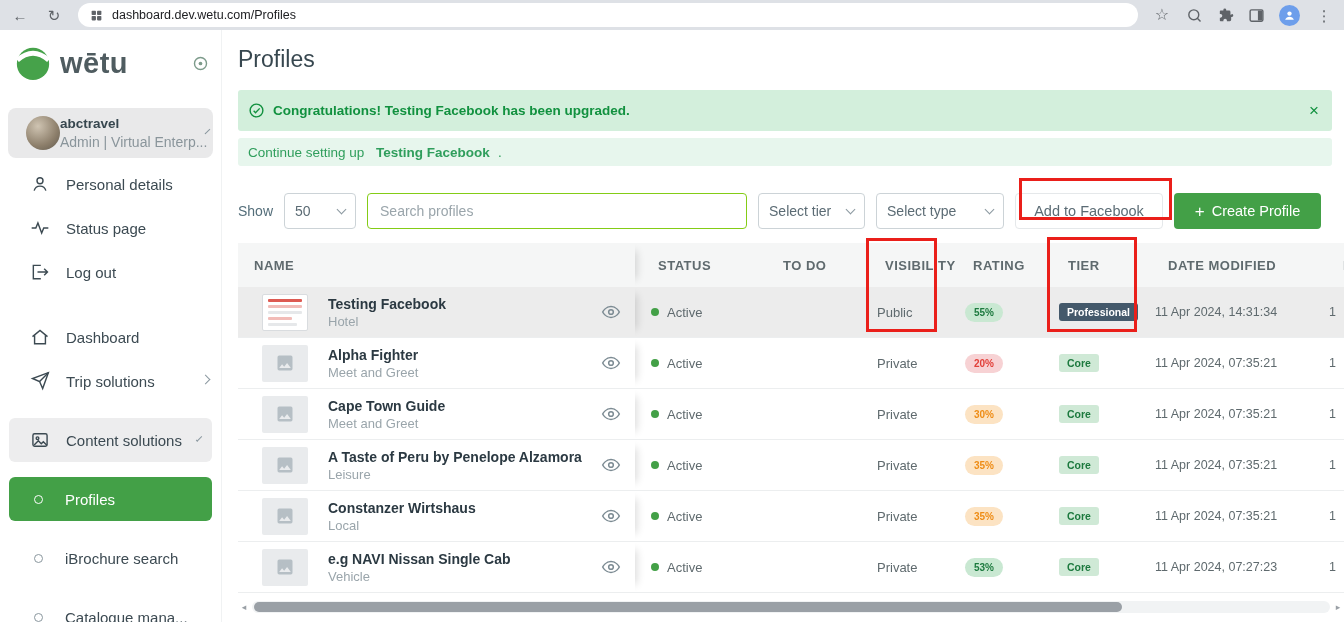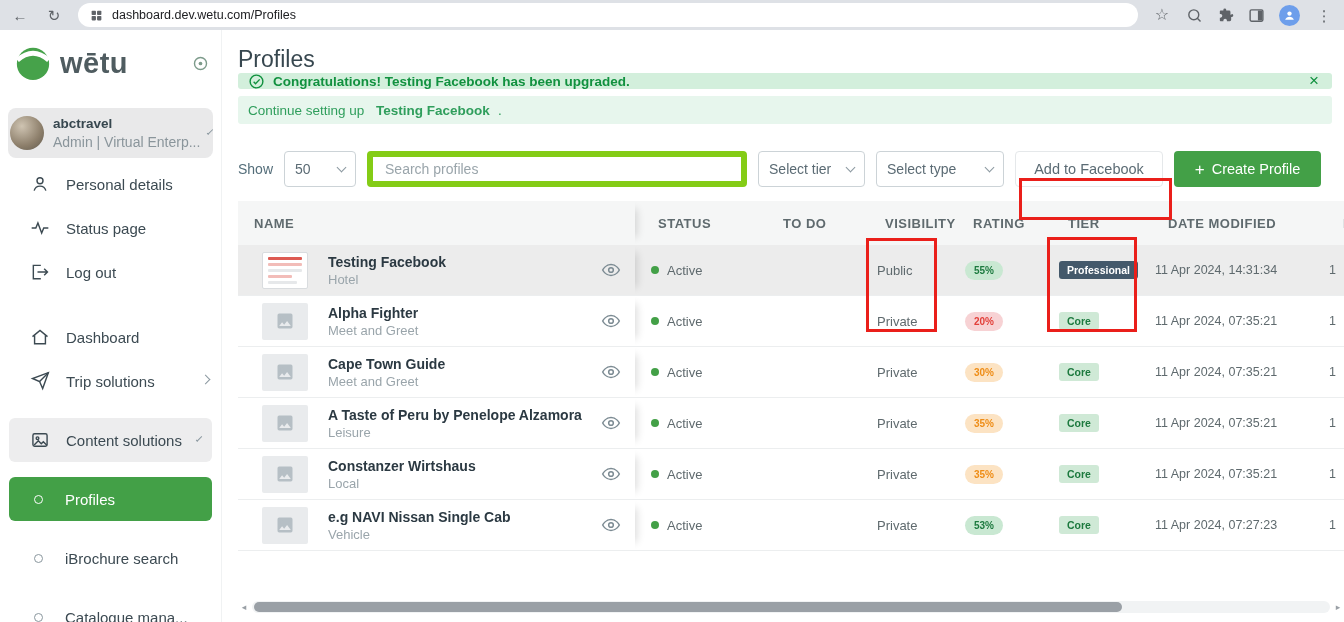--- a/index.html
+++ b/index.html
@@ -14,51 +14,51 @@
   .chrome-avatar{width:21px;height:21px;border-radius:50%;background:#6d9eeb;display:flex;align-items:center;justify-content:center;flex-shrink:0;cursor:pointer}
 
   
   .app{display:flex;height:592px}
 
   
   .sidebar{width:222px;background:#fff;border-right:1px solid #f0f2f3;padding-top:8px;flex-shrink:0}
   .logo-row{display:flex;align-items:center;padding:4px 12px 4px 14px;gap:8px;height:50px}
   .logo-text{font-size:29px;font-weight:700;color:#4f5c60;letter-spacing:.5px}
   .target-icon{margin-left:auto;display:flex;cursor:pointer}
-  .user-card{margin:20px 8px 4px;background:#e9e9ea;border-radius:8px;display:flex;align-items:center;gap:9px;padding:7px 2px;cursor:pointer;height:50px}
+  .user-card{margin:20px 8px 4px;background:#e9e9ea;border-radius:8px;display:flex;align-items:center;padding:7px 18px;cursor:pointer;height:50px}
   .user-avatar{width:34px;height:34px;border-radius:50%;flex-shrink:0;background:radial-gradient(circle at 35% 30%,#cfc4b2,#8d7f6b 60%,#5f584c)}
   .user-name{font-size:13.5px;font-weight:700;color:#37474f;line-height:1.2}
   .user-role{font-size:14px;color:#8a959b;margin-top:1px;white-space:nowrap}
   .nav-item{height:44px;display:flex;align-items:center;gap:16px;padding:0 12px 0 30px;font-size:15px;color:#3c4a52;cursor:pointer;white-space:nowrap}
   .nav-item .nicon{width:20px;display:flex;flex-shrink:0}
   .nav-gap{height:21px}
   .nav-item.box{margin:15px 9px;padding-left:21px;border-radius:6px}
   .nav-item.graybox{background:#ededee}
   .nav-item.active{background:#43a047;color:#fff}
   .bullet{width:9px;height:9px;border:1.5px solid #8a979e;border-radius:50%;flex-shrink:0;margin-left:4px;margin-right:6px}
   .active .bullet{border-color:#fff}
   .chev{display:inline-block;width:7px;height:7px;border-right:1.6px solid #8b98a0;border-bottom:1.6px solid #8b98a0;transform:rotate(45deg);margin-top:-4px}
   .chev.right{transform:rotate(-45deg)}
   .push{margin-left:auto}
 
   
   .main{flex:1;position:relative;background:#fff;overflow:hidden}
   .page-title{font-size:23px;color:#37474f;font-weight:500;margin:16px 0 0 16px}
   .banner{margin:0 12px 0 16px;border-radius:3px;display:flex;align-items:center;font-size:13.5px;padding:0 10px;gap:8px}
-  .banner.success{height:16px;background:#d3efdc;color:#11913f;font-weight:700}
+  .banner.success{margin-top:17px;height:41px;background:#d3efdc;color:#11913f;font-weight:700}
   .banner.info{margin-top:7px;height:28px;background:#e7f6ed;color:#2f9e5c}
   .banner .pre{white-space:pre}
   .banner .bold{font-weight:700}
   .banner .close{margin-left:auto;color:#11913f;font-size:17px;font-weight:400;cursor:pointer;padding:0 3px}
 
   .toolbar{display:flex;align-items:center;gap:11px;margin:27px 12px 0 16px;height:36px}
   .tb-label{font-size:14px;color:#546e7a}
   .selectbox{height:36px;border:1px solid #ccd3d7;border-radius:4px;display:flex;align-items:center;justify-content:space-between;padding:0 10px;font-size:14px;color:#5b6b74;background:#fff;cursor:pointer}
   .sel-50{width:72px}.sel-tier{width:107px}.sel-type{width:128px}
-  .search{width:380px;height:36px;border:6px solid #84cc16;border-radius:4px;padding:0 12px;font-size:14px;color:#37474f;font-family:inherit;outline:none}
+  .search{width:380px;height:36px;border:1px solid #84cc16;border-radius:4px;padding:0 12px;font-size:14px;color:#37474f;font-family:inherit;outline:none}
   .search::placeholder{color:#9aa5ab}
   .btn-fb{width:148px;height:36px;background:#fff;border:1px solid #e5e8ea;border-radius:4px;font-size:14.5px;color:#5b6b74;display:flex;align-items:center;justify-content:center;cursor:pointer}
   .btn-create{width:147px;height:36px;background:#43a047;border:none;border-radius:4px;color:#fff;font-size:14.5px;display:flex;align-items:center;justify-content:center;gap:7px;cursor:pointer}
   .btn-create .plus{font-size:17px;line-height:1}
 
   
   .table{margin:14px 0 0 16px;width:1106px}
   .thead,.trow{display:grid;grid-template-columns:397px 125px 102px 88px 95px 100px 175px 24px;align-items:center}
   .thead{height:44px;background:#f5f6f6;font-size:11.5px;font-weight:700;color:#4c5b64;letter-spacing:.5px}
   .thead .cell{padding-left:23px}

